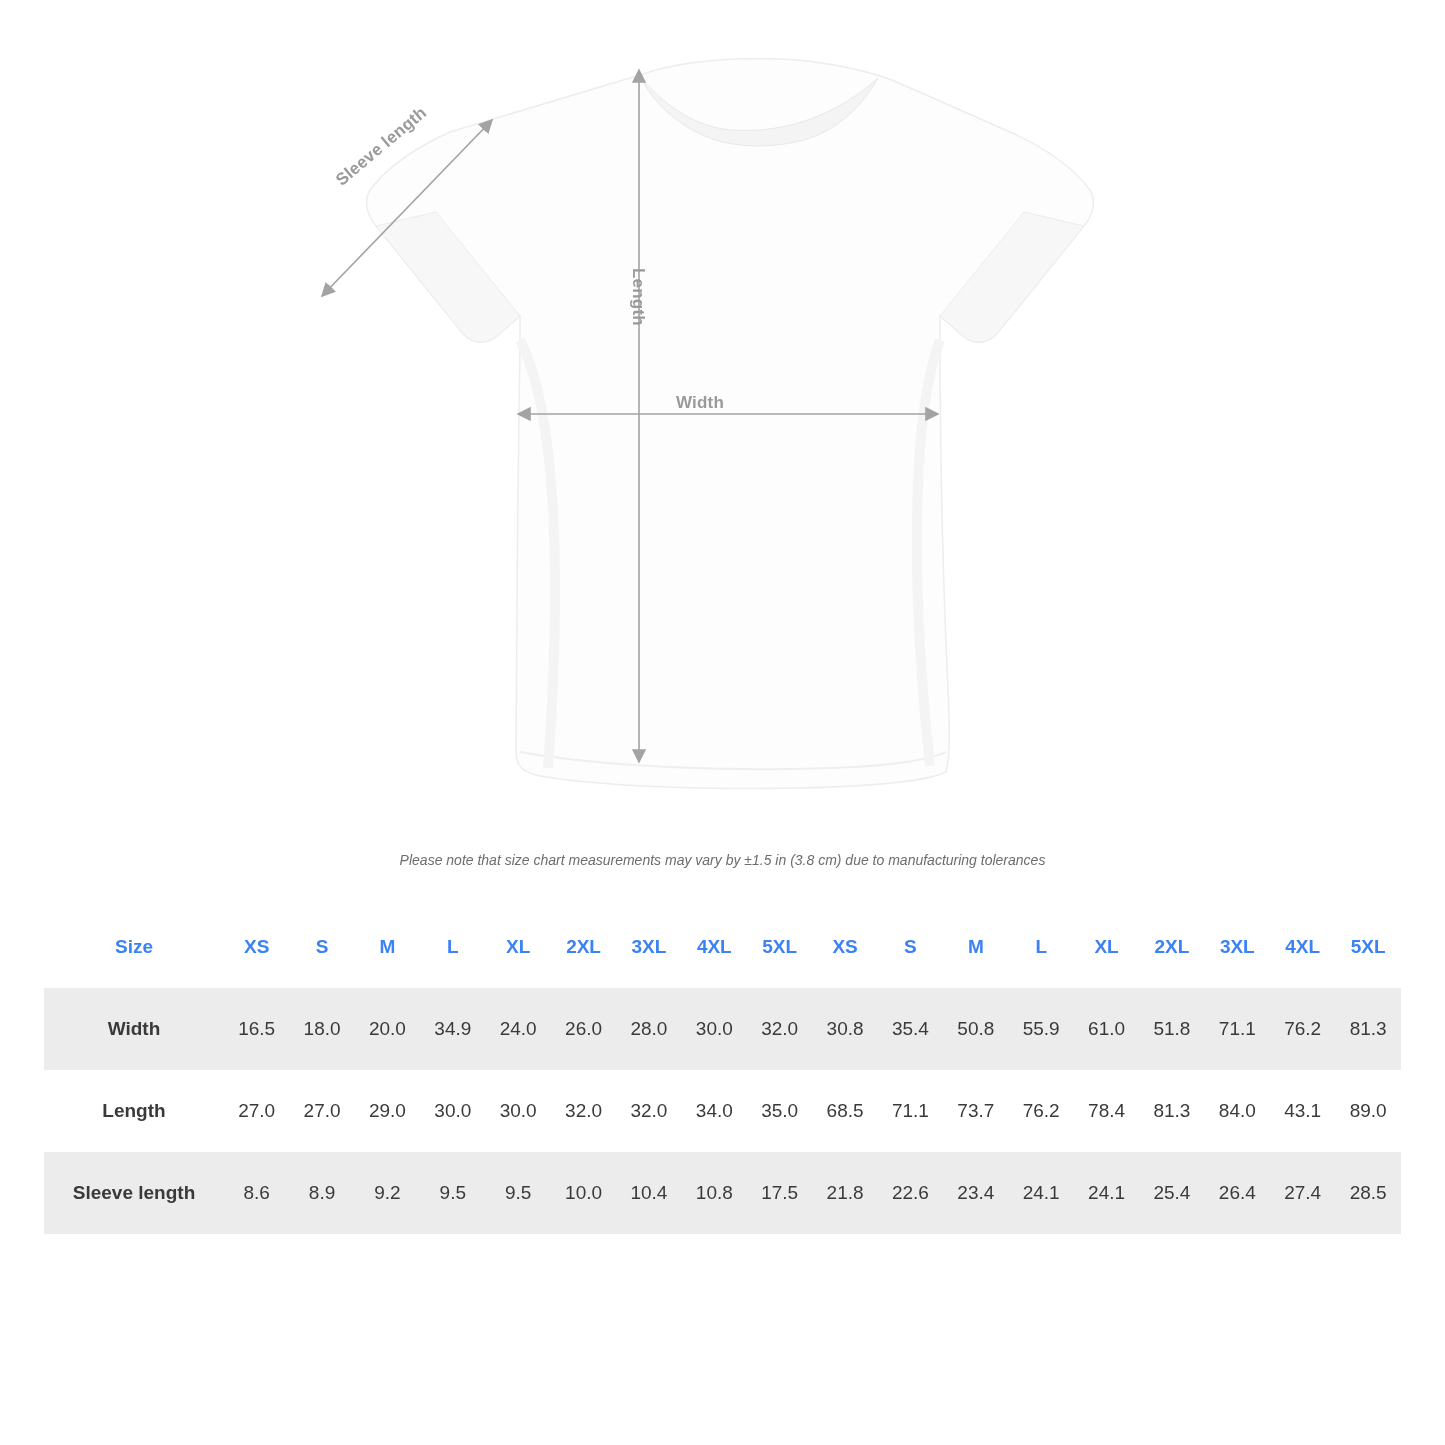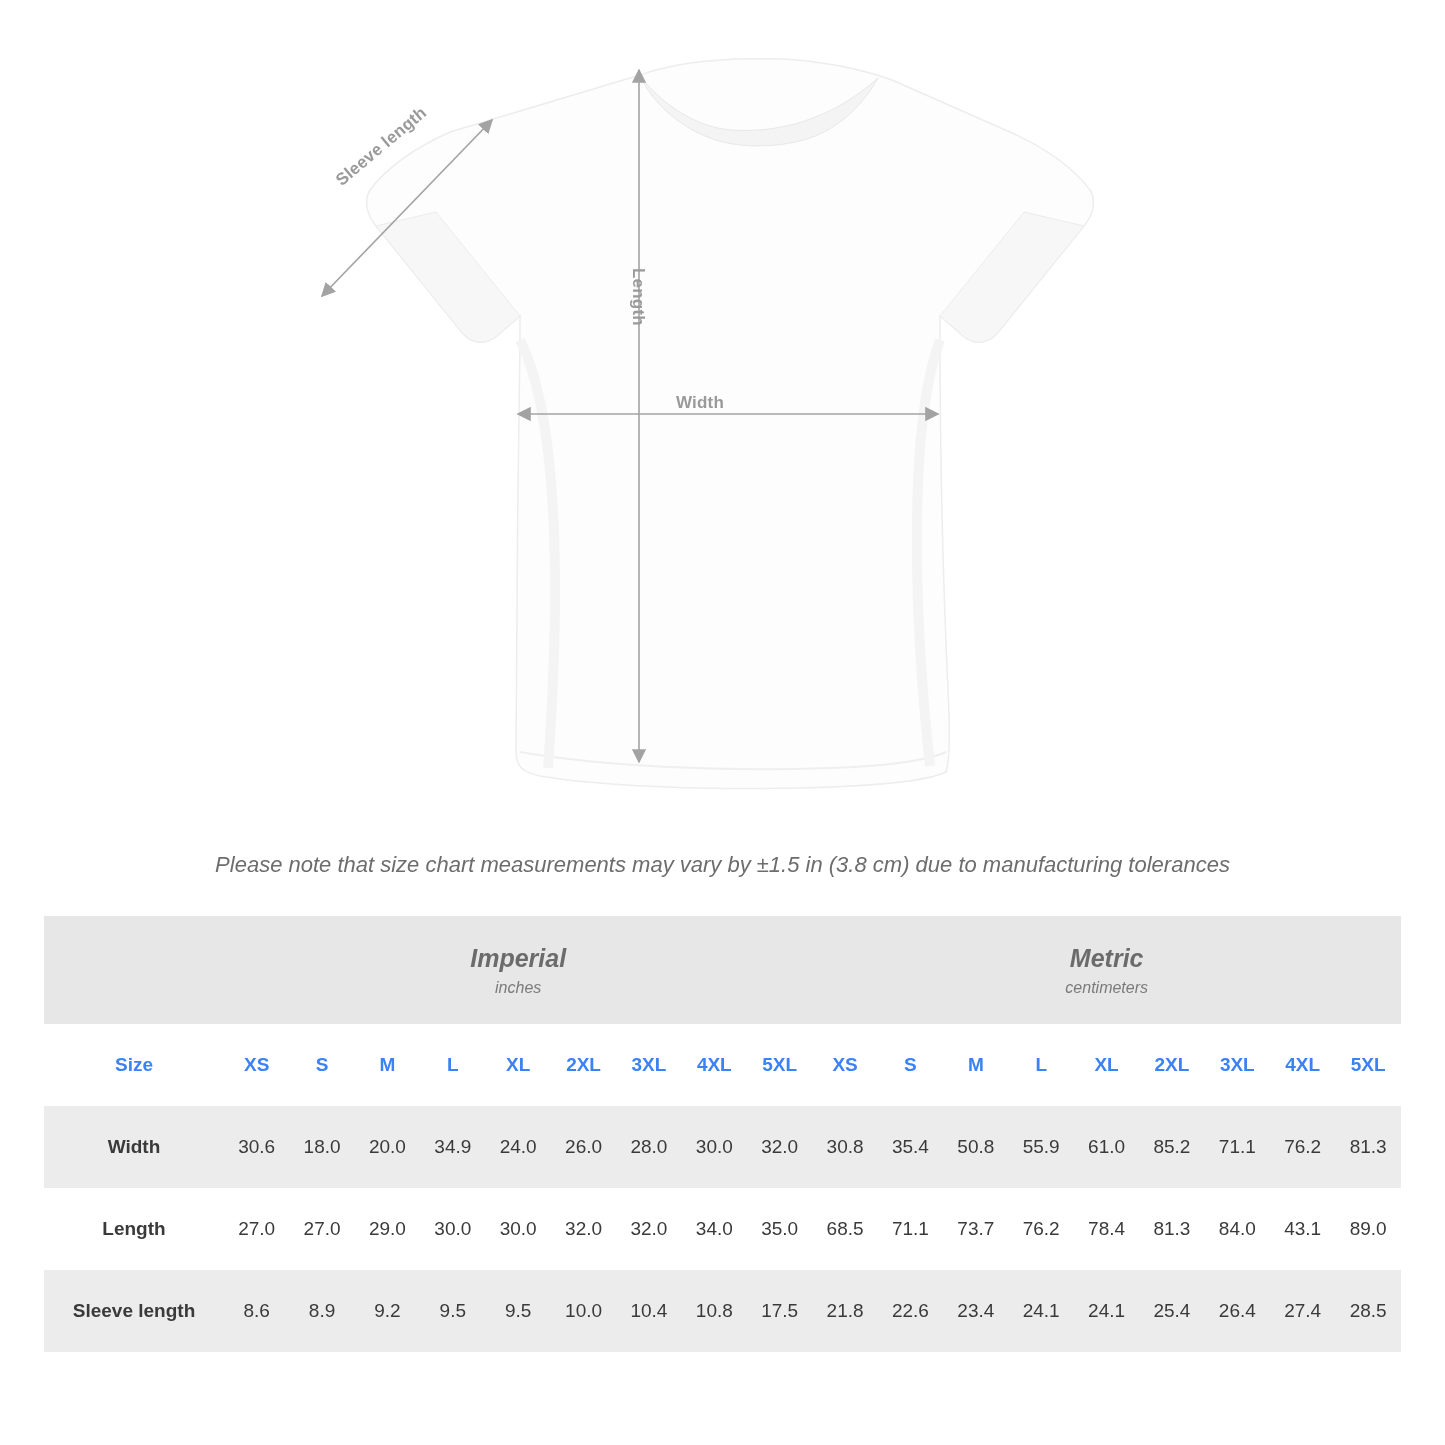--- a/index.html
+++ b/index.html
@@ -61,21 +61,21 @@
     margin-top: 22px;
   }
   #chart-title {
     font-size: 29px;
     font-weight: bold;
     color: #2b2b2b;
     margin: 0;
     letter-spacing: 0.1px;
   }
   #chart-note {
-    font-size: 22px;
+    font-size: 14px;
     font-style: italic;
     color: #6d6d6d;
     margin-top: 16px;
   }
 
   
   #table-wrap {
     margin: 38px 44px 0 44px;
   }
   table.size-table {
@@ -220,31 +220,20 @@
           <col style="width: auto;">
           <col style="width: auto;">
           <col style="width: auto;">
           <col style="width: auto;">
           <col style="width: auto;">
           <col style="width: auto;">
           <col style="width: auto;">
           <col style="width: auto;">
         </colgroup>
       <tbody id="table-body">
-          <tr>
-            <td class="unit-head"></td>
-            <td class="unit-head" colspan="9">
-              <div class="unit-name">Imperial</div>
-              <div class="unit-sub">inches</div>
-            </td>
-            <td class="unit-head" colspan="9">
-              <div class="unit-name">Metric</div>
-              <div class="unit-sub">centimeters</div>
-            </td>
-          </tr>
           <tr class="head-row">
             <td class="row-header-cell">Size</td>
             <td>XS</td>
             <td>S</td>
             <td>M</td>
             <td>L</td>
             <td>XL</td>
             <td>2XL</td>
             <td>3XL</td>
             <td>4XL</td>
@@ -254,35 +243,35 @@
             <td>M</td>
             <td>L</td>
             <td>XL</td>
             <td>2XL</td>
             <td>3XL</td>
             <td>4XL</td>
             <td>5XL</td>
           </tr>
           <tr class="data-row shaded">
             <td class="row-header-cell">Width</td>
-            <td class="val">30.6</td>
+            <td class="val">16.5</td>
             <td class="val">18.0</td>
             <td class="val">20.0</td>
             <td class="val">34.9</td>
             <td class="val">24.0</td>
             <td class="val">26.0</td>
             <td class="val">28.0</td>
             <td class="val">30.0</td>
             <td class="val">32.0</td>
             <td class="val">30.8</td>
             <td class="val">35.4</td>
             <td class="val">50.8</td>
             <td class="val">55.9</td>
             <td class="val">61.0</td>
-            <td class="val">85.2</td>
+            <td class="val">51.8</td>
             <td class="val">71.1</td>
             <td class="val">76.2</td>
             <td class="val">81.3</td>
           </tr>
           <tr class="data-row plain">
             <td class="row-header-cell">Length</td>
             <td class="val">27.0</td>
             <td class="val">27.0</td>
             <td class="val">29.0</td>
             <td class="val">30.0</td>

